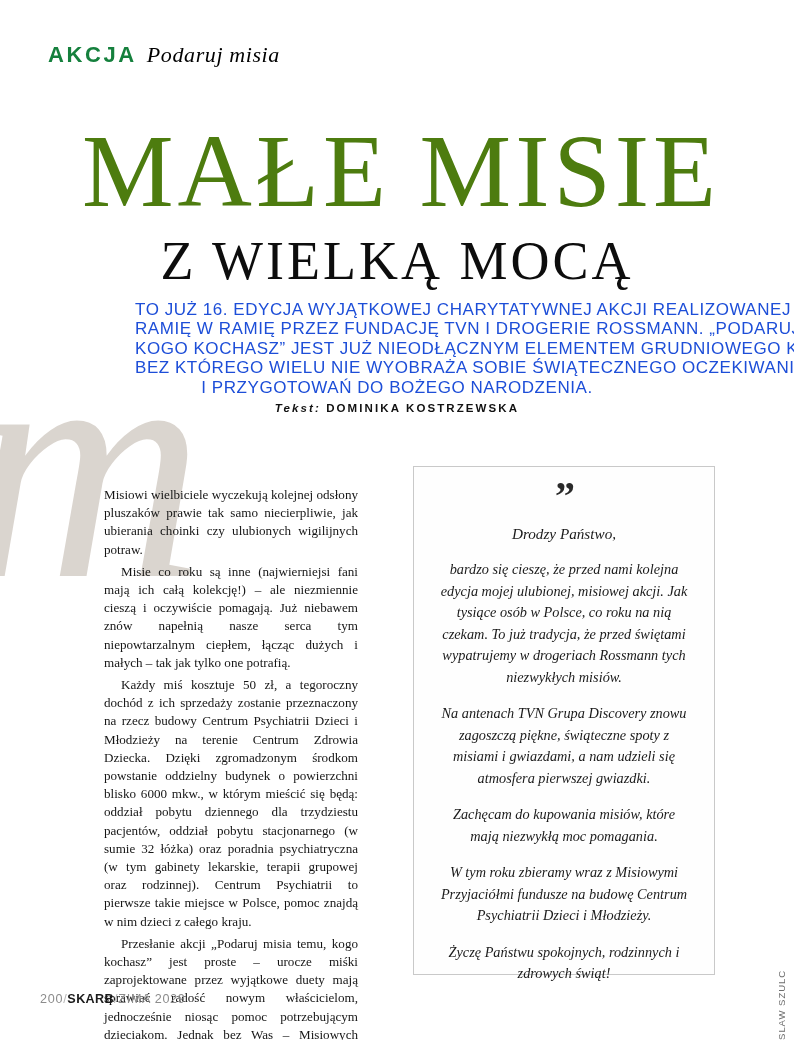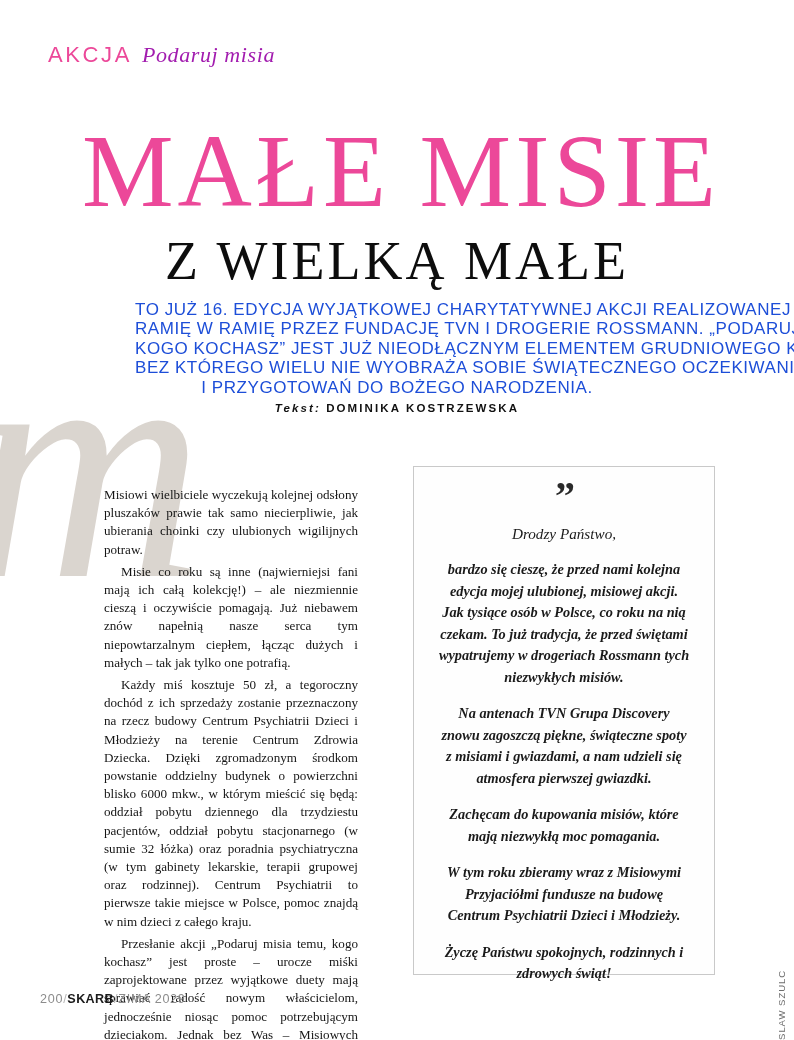--- a/index.html
+++ b/index.html
@@ -36,47 +36,47 @@
     position: absolute;
     left: 48px;
     top: 42px;
     white-space: nowrap;
     z-index: 3;
   }
   .kicker .k-main {
     font-family: "Liberation Sans", "DejaVu Sans", sans-serif;
     font-size: 22px;
     letter-spacing: 2.6px;
-    color: #ec4899;
-    font-weight: 400;
+    color: #15803d;
+    font-weight: 700;
   }
   .kicker .k-sub {
     font-family: "Liberation Serif", "DejaVu Serif", serif;
     font-style: italic;
     font-size: 22px;
     letter-spacing: .6px;
-    color: #a21caf;
+    color: #000000;
     margin-left: 10px;
   }
 
   
   .headline-wrap {
     position: absolute;
     left: 0;
     right: 0;
     top: 120px;
     text-align: center;
     z-index: 3;
   }
   .headline-1 {
     font-family: "Liberation Serif", "DejaVu Serif", serif;
     font-size: 103px;
     line-height: 1.0;
     letter-spacing: 4px;
-    color: #ec4899;
+    color: #4d7c0f;
     font-weight: 400;
     white-space: nowrap;
     margin-left: 8px;
   }
   .headline-2 {
     font-family: "Liberation Serif", "DejaVu Serif", serif;
     font-size: 54px;
     line-height: 1.05;
     letter-spacing: 3px;
     color: #0d0d0d;
@@ -166,21 +166,20 @@
     margin-top: 14px;
     color: #1a1a1a;
   }
   .quote-para {
     font-family: "Liberation Serif", "DejaVu Serif", serif;
     font-style: italic;
     font-size: 14.3px;
     line-height: 21.5px;
     color: #1a1a1a;
     margin-top: 15px;
-    font-weight: bold;
   }
 
   
   .photo-credit {
     position: absolute;
     right: 18px;
     top: 832px;
     transform-origin: 100% 0;
     transform: rotate(-90deg) translate(-100%, 0);
     white-space: nowrap;
@@ -214,21 +213,21 @@
 <body>
 
 <div class="watermark">m</div>
 
 <div class="kicker">
   <span class="k-main">AKCJA</span><span class="k-sub">Podaruj misia</span>
 </div>
 
 <div class="headline-wrap">
   <div class="headline-1">MAŁE MISIE</div>
-  <div class="headline-2">Z WIELKĄ MAŁE</div>
+  <div class="headline-2">Z WIELKĄ MOCĄ</div>
 </div>
 
 <div class="standfirst">
   <div>TO JUŻ 16. EDYCJA WYJĄTKOWEJ CHARYTATYWNEJ AKCJI REALIZOWANEJ</div>
   <div>RAMIĘ W RAMIĘ PRZEZ FUNDACJĘ TVN I DROGERIE ROSSMANN. „PODARUJ MISIA TEMU,</div>
   <div>KOGO KOCHASZ” JEST JUŻ NIEODŁĄCZNYM ELEMENTEM GRUDNIOWEGO KRAJOBRAZU,</div>
   <div>BEZ KTÓREGO WIELU NIE WYOBRAŻA SOBIE ŚWIĄTECZNEGO OCZEKIWANIA</div>
   <div>I PRZYGOTOWAŃ DO BOŻEGO NARODZENIA.</div>
 </div>
 

